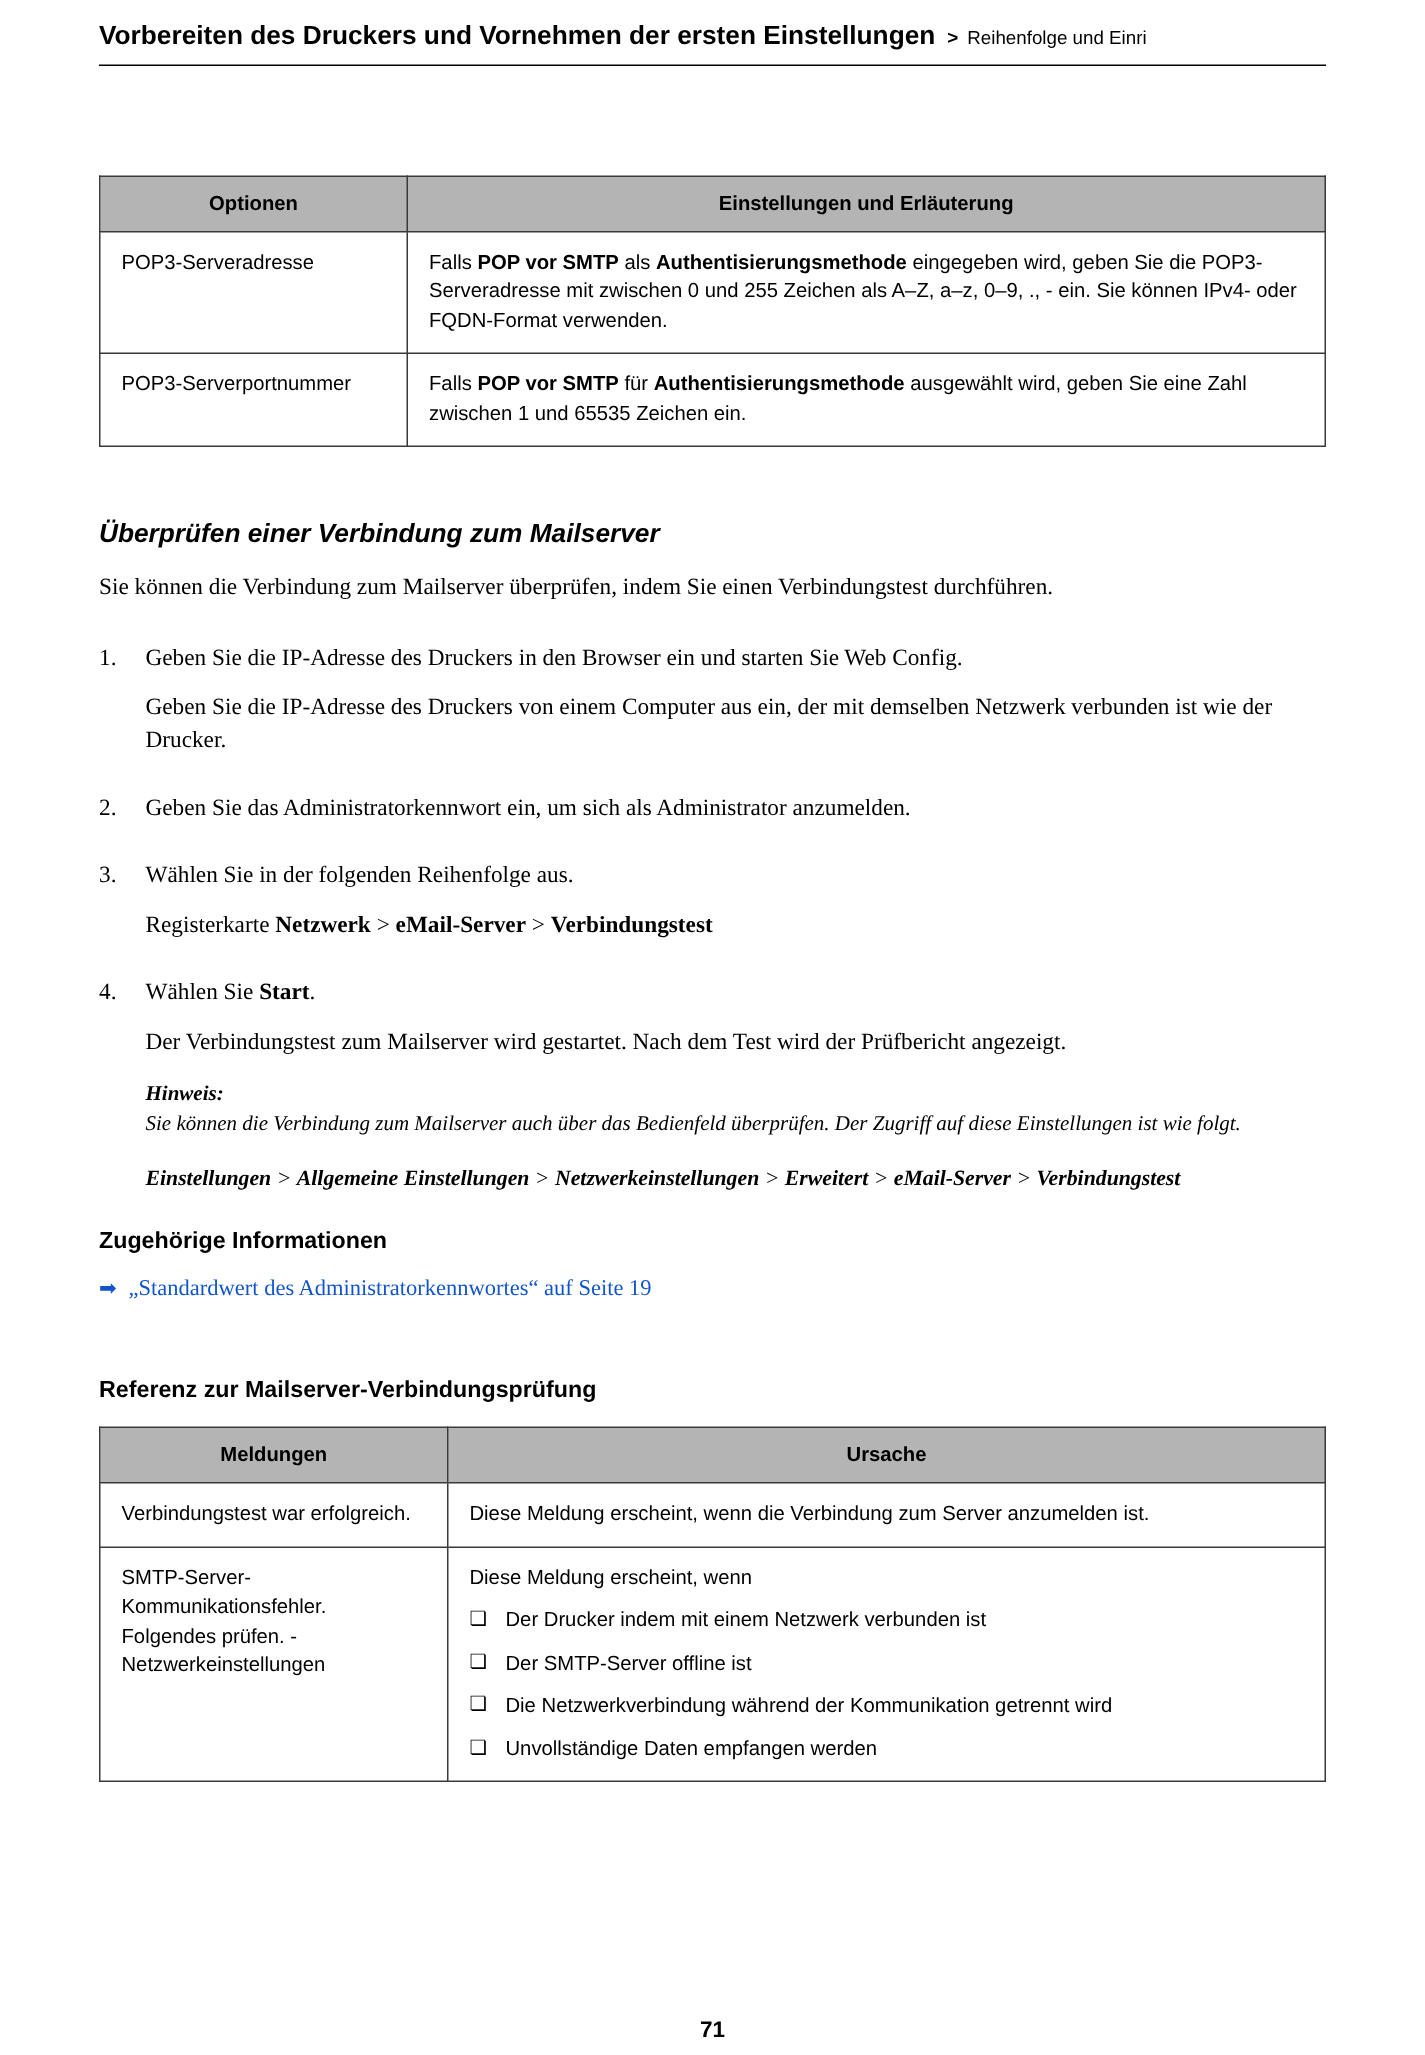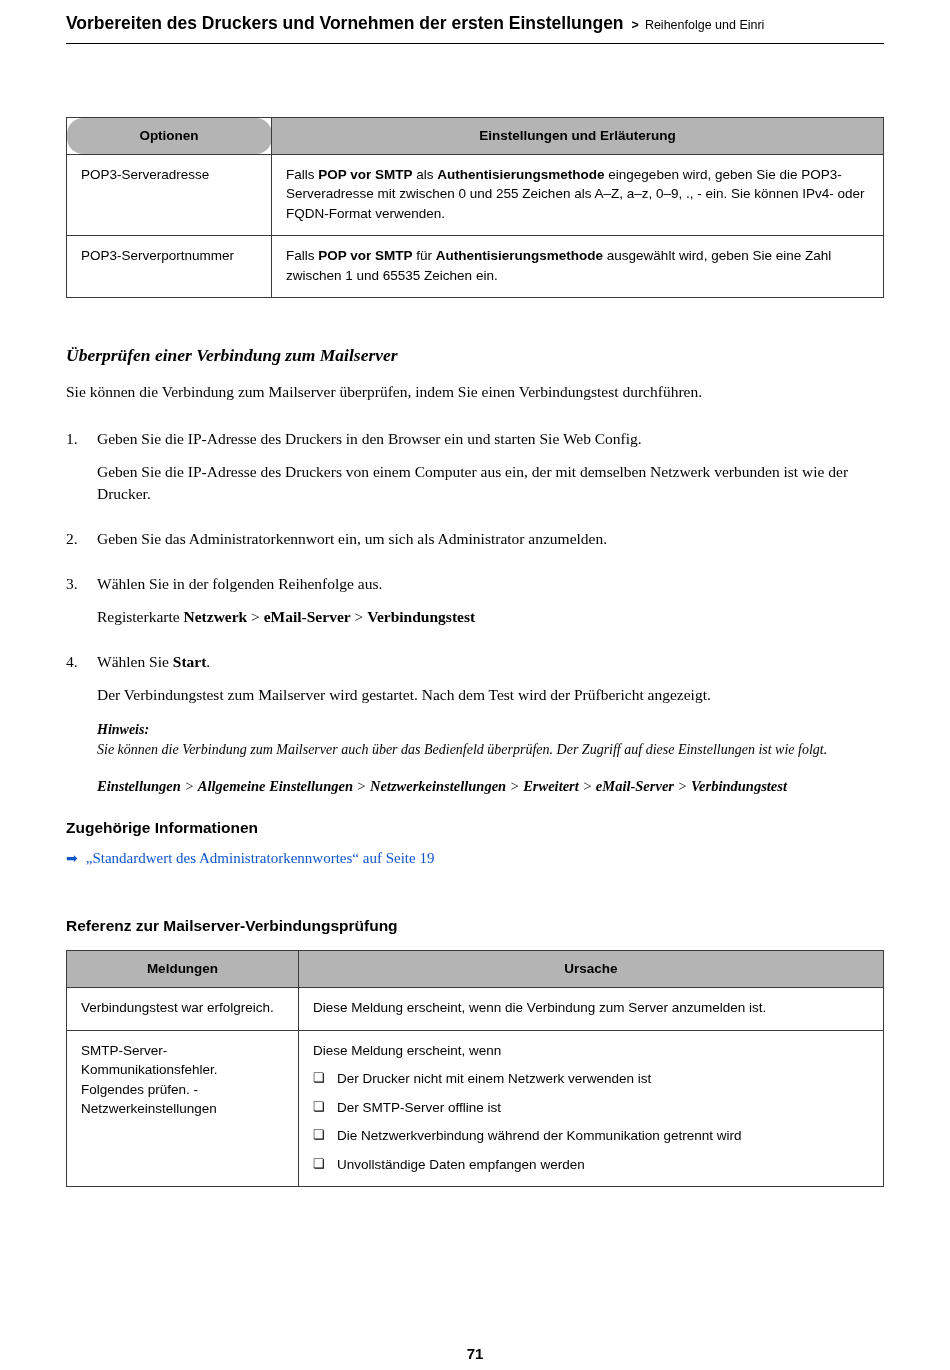--- a/index.html
+++ b/index.html
@@ -52,31 +52,31 @@
     text-align: center;
     padding: 8px 6px;
     font-size: 13.5px;
   }
   td {
     border: 1px solid #3a3a3a;
     vertical-align: top;
     padding: 10px 15px 12px 14px;
   }
   .tbl-options { margin-top: 73px; }
-  .tbl-options .col1 { width: 205px; border-radius: 16px; }
+  .tbl-options .col1 { width: 205px; }
   .tbl-messages .col1 { width: 232px; }
 
   .cell-bullets { margin-top: 9px; }
   .bullet-line { display: flex; margin-top: 9px; }
   .bullet-glyph { flex: 0 0 24px; font-size: 13px; line-height: 1.45; }
 
   
   .section-heading {
     margin-top: 47px;
-    font-family: Liberation Serif, serif;
+    font-family: Liberation Sans, sans-serif;
     font-weight: 700;
     font-style: italic;
     font-size: 17.5px;
   }
   .intro { margin-top: 15px; font-size: 15.5px; line-height: 1.4; }
 
   
   .steps { margin-top: 25px; }
   .step { display: flex; margin-bottom: 23px; font-size: 15.5px; line-height: 1.42; }
   .step-num { flex: 0 0 31px; }
@@ -203,21 +203,21 @@
       <td class="col1">Verbindungstest war erfolgreich.</td>
       <td>Diese Meldung erscheint, wenn die Verbindung zum Server anzumelden ist.</td>
     </tr>
     <tr>
       <td class="col1">SMTP-Server-Kommunikationsfehler. Folgendes prüfen. - Netzwerkeinstellungen</td>
       <td>
         <div>Diese Meldung erscheint, wenn</div>
         <div class="cell-bullets">
           <div class="bullet-line">
             <span class="bullet-glyph">❏</span>
-            <span>Der Drucker nicht mit einem Netzwerk verwenden ist</span>
+            <span>Der Drucker indem mit einem Netzwerk verbunden ist</span>
           </div>
           <div class="bullet-line">
             <span class="bullet-glyph">❏</span>
             <span>Der SMTP-Server offline ist</span>
           </div>
           <div class="bullet-line">
             <span class="bullet-glyph">❏</span>
             <span>Die Netzwerkverbindung während der Kommunikation getrennt wird</span>
           </div>
           <div class="bullet-line">

